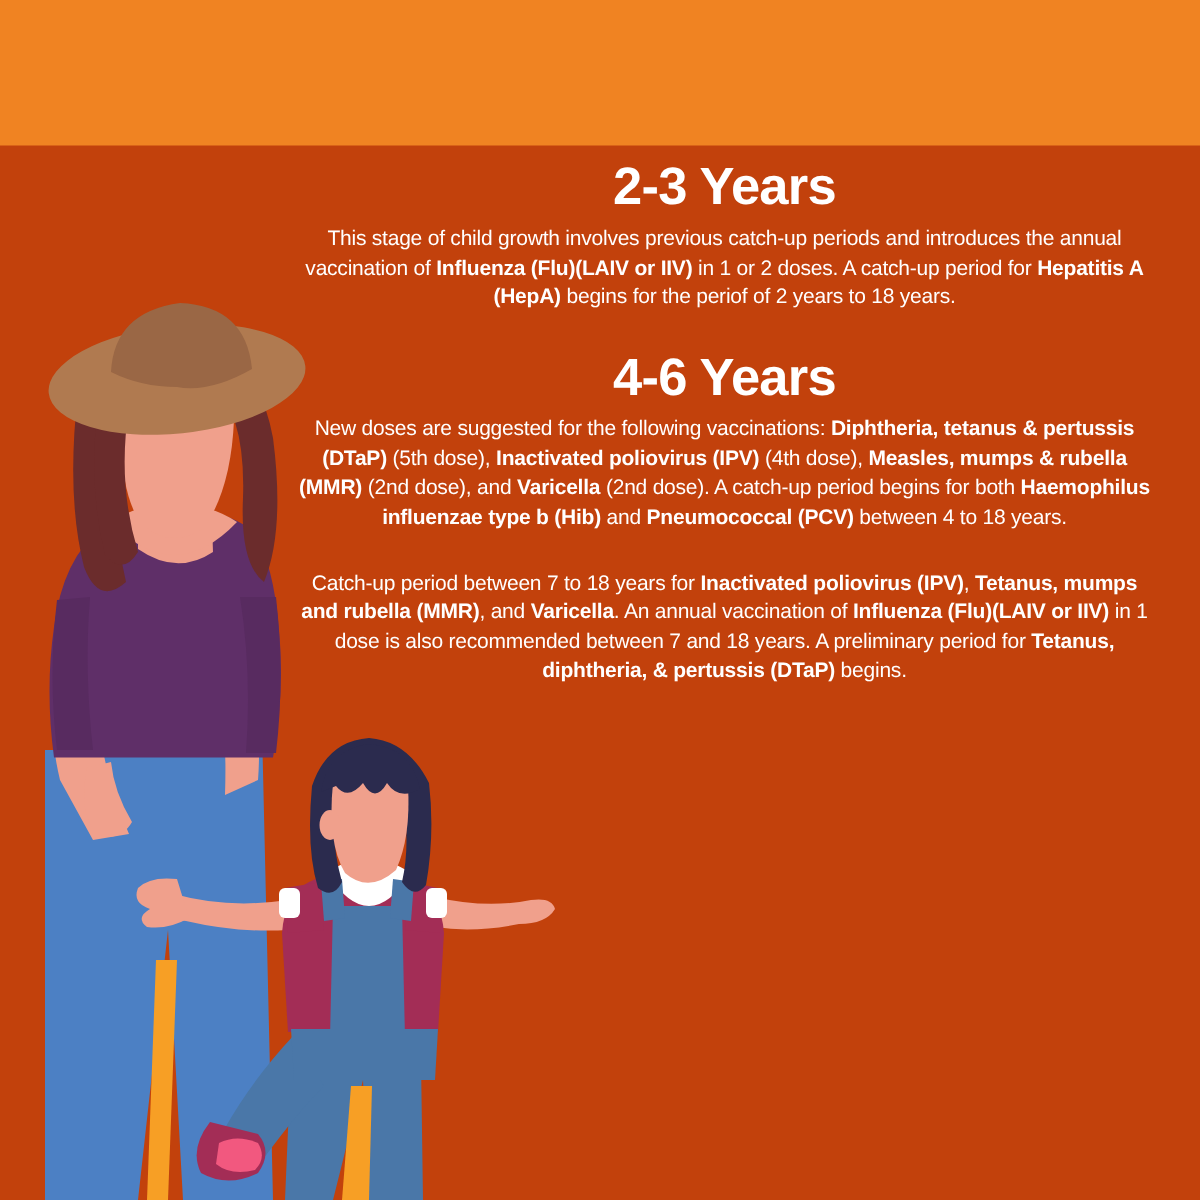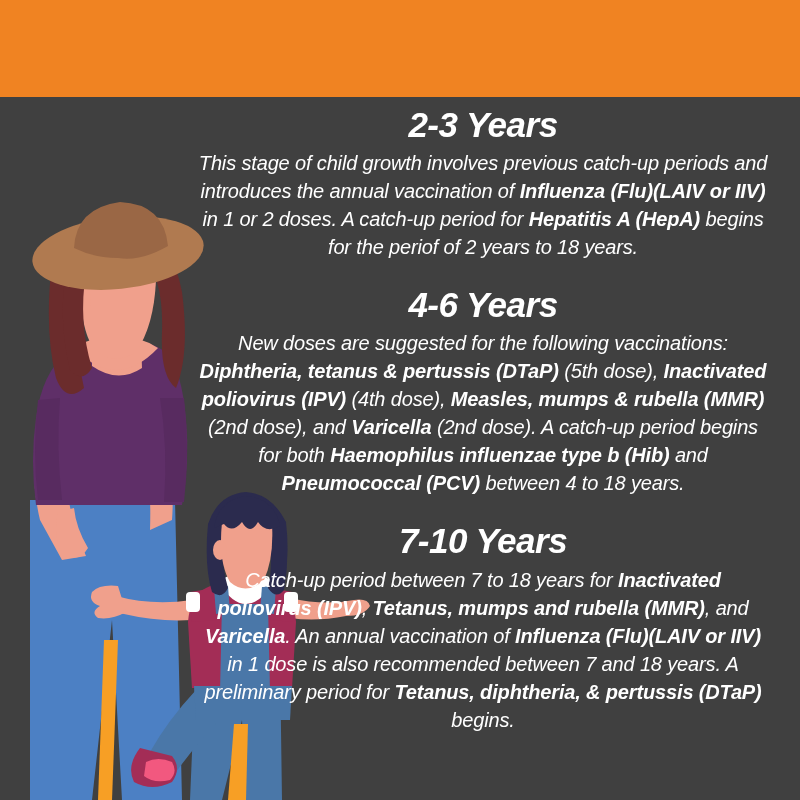--- a/index.html
+++ b/index.html
@@ -58,21 +58,21 @@
 
   .section-heading {
     font-size: 35px;
     font-weight: bold;
     line-height: 1.12;
     letter-spacing: -0.5px;
     margin: 0 0 5px 0;
     color: #FFFFFF;
   }
   .section-body {
-    font-size: 20px;
+    font-size: 14px;
     line-height: 1.40;
     font-weight: 400;
     color: #FFFFFF;
     margin: 0;
     letter-spacing: -0.15px;
   }
   .section-body b { font-weight: bold; }
 
   
   #sec-1 { margin-bottom: 24px; }
@@ -86,21 +86,21 @@
     width: 420px;
     height: 800px;
     z-index: 20;
     pointer-events: none;
   }
   .illustration svg { display: block; }
 </style>
 </head>
 <body>
 
-<div id="poster" style="background: #404040; font-style: italic;">
+<div id="poster" style="background: #c2410c;">
 
   <div class="illustration">
     <svg width="420" height="800" viewBox="0 0 420 800" xmlns="http://www.w3.org/2000/svg">
 
       <g>
 
         <path d="M30 500 L175 500 L182 800 L122 800 L112 620 L92 800 L30 800 Z" fill="#4C80C4"></path>
 
         <path d="M104 640 L118 640 L112 800 L98 800 Z" fill="#F79F25"></path>
 
@@ -200,18 +200,17 @@
       <h2 class="section-heading">2-3 Years</h2>
       <p class="section-body">This stage of child growth involves previous catch-up periods and introduces the annual vaccination of <b>Influenza (Flu)(LAIV or IIV)</b> in 1 or 2 doses. A catch-up period for <b>Hepatitis A (HepA)</b> begins for the periof of 2 years to 18 years.</p>
     </div>
 
     <div class="section" id="sec-2">
       <h2 class="section-heading">4-6 Years</h2>
       <p class="section-body">New doses are suggested for the following vaccinations: <b>Diphtheria, tetanus &amp; pertussis (DTaP)</b> (5th dose), <b>Inactivated poliovirus (IPV)</b> (4th dose), <b>Measles, mumps &amp; rubella (MMR)</b> (2nd dose), and <b>Varicella</b> (2nd dose). A catch-up period begins for both <b>Haemophilus influenzae type b (Hib)</b> and <b>Pneumococcal (PCV)</b> between 4 to 18 years.</p>
     </div>
 
     <div class="section" id="sec-3">
-      <h2 class="section-heading">7-10 Years</h2>
       <p class="section-body">Catch-up period between 7 to 18 years for <b>Inactivated poliovirus (IPV)</b>, <b>Tetanus, mumps and rubella (MMR)</b>, and <b>Varicella</b>. An annual vaccination of <b>Influenza (Flu)(LAIV or IIV)</b> in 1 dose is also recommended between 7 and 18 years. A preliminary period for <b>Tetanus, diphtheria, &amp; pertussis (DTaP)</b> begins.</p>
     </div>
 
   </div>
 </div>
 
 </body></html>

